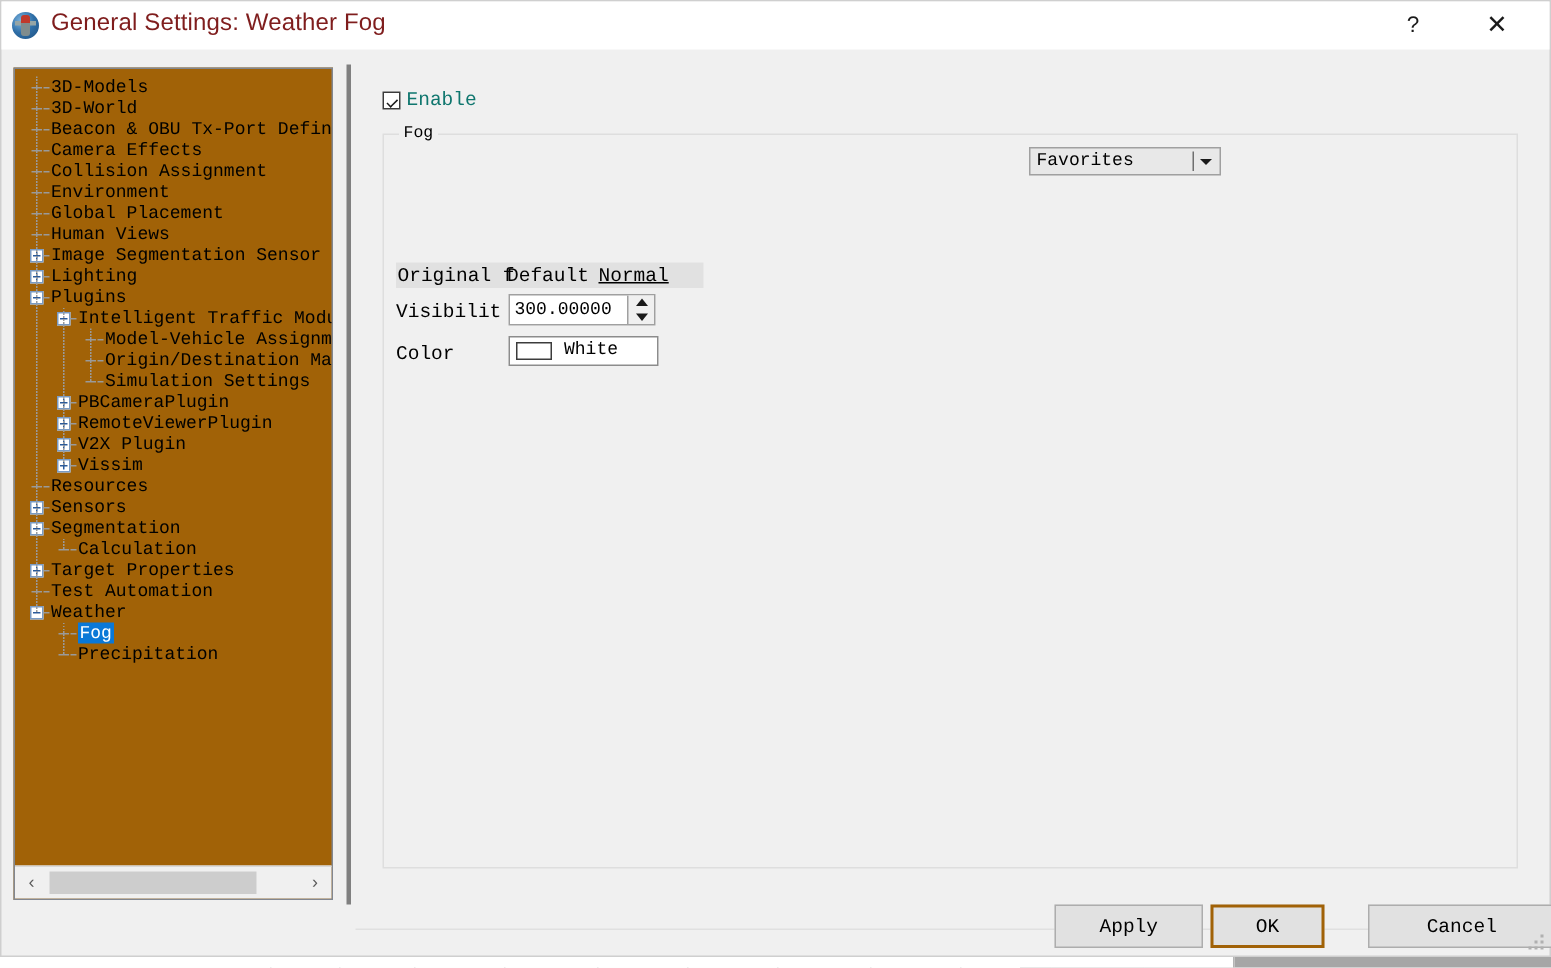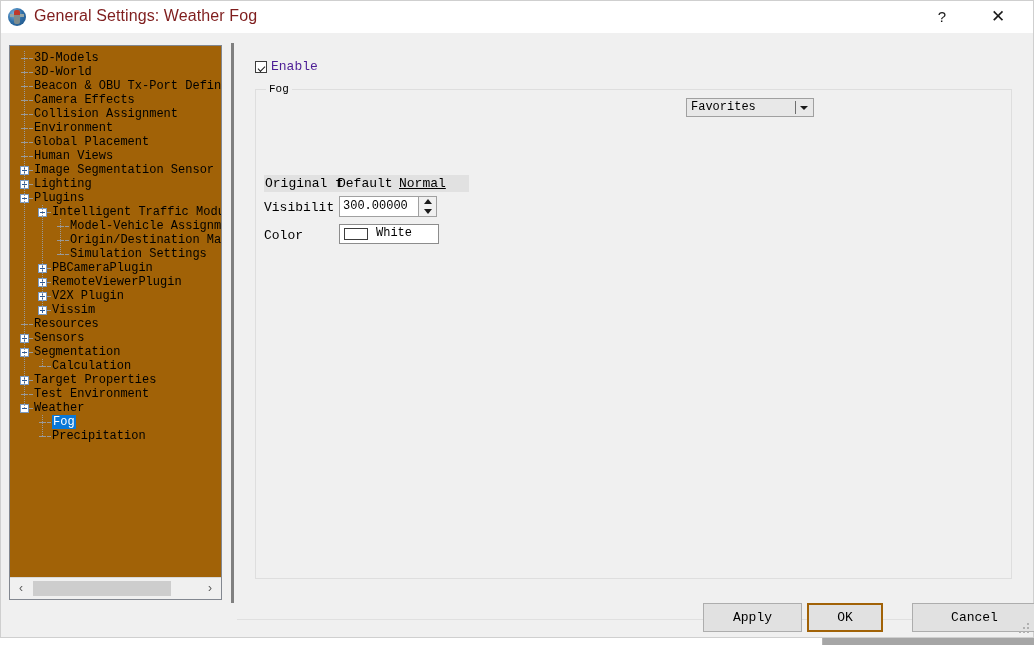--- a/index.html
+++ b/index.html
@@ -238,21 +238,21 @@
     width: 6px; height: 3px;
     border-left: 1.6px solid #1a1a1a;
     border-bottom: 1.6px solid #1a1a1a;
     transform: rotate(-45deg);
   }
   .enable-label {
     position: absolute;
     left: 16px; top: 0;
     font-family: "Liberation Mono", "DejaVu Sans Mono", monospace;
     font-size: 13px;
-    color: #4c1d95;
+    color: #0f766e;
     white-space: nowrap;
   }
 
   .groupbox {
     position: absolute;
     left: 18px; top: 48px;
     width: 757px; height: 490px;
     border: 1px solid #dedede;
     box-sizing: border-box;
   }
@@ -586,21 +586,21 @@
                 <span class="lbl" style="left: 42px;">Calculation</span>
               </div>
               <div class="tnode">
                 <span class="tglyph plus" style="left: 10px;"></span>
                 <span class="tdash" style="left: 19px; width: 4px;"></span>
                 <span class="lbl" style="left: 24px;">Target Properties</span>
               </div>
               <div class="tnode">
                 <span class="tdash" style="left: 11px; width: 7px;"></span>
                 <span class="tdash" style="left: 19px; width: 4px;"></span>
-                <span class="lbl" style="left: 24px;">Test Environment</span>
+                <span class="lbl" style="left: 24px;">Test Automation</span>
               </div>
               <div class="tnode">
                 <span class="tglyph" style="left: 10px;"></span>
                 <span class="tdash" style="left: 19px; width: 4px;"></span>
                 <span class="lbl" style="left: 24px;">Weather</span>
               </div>
               <div class="tnode">
                 <span class="tdash" style="left: 29px; width: 7px;"></span>
                 <span class="tdash" style="left: 37px; width: 4px;"></span>
                 <span class="lbl sel" style="left: 42px;">Fog</span>

